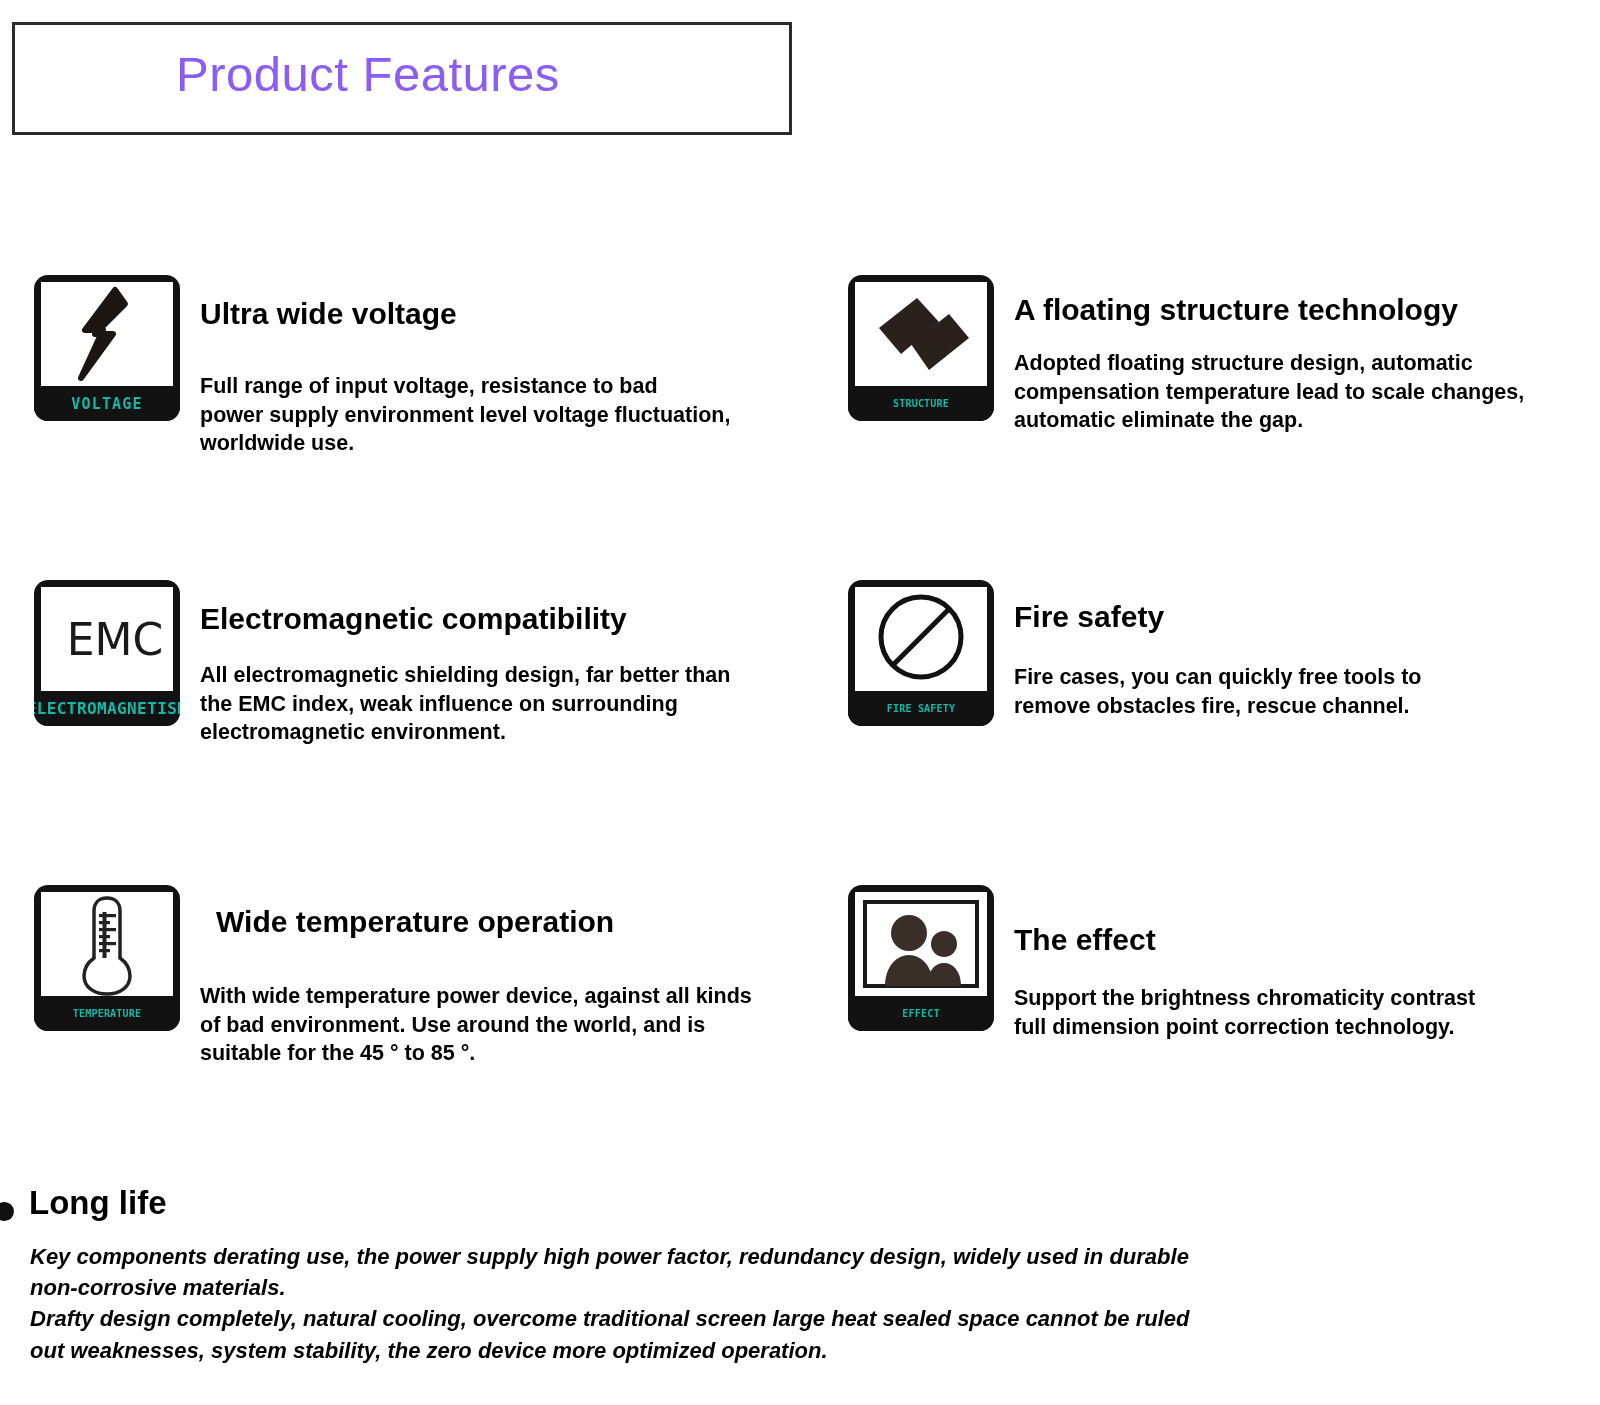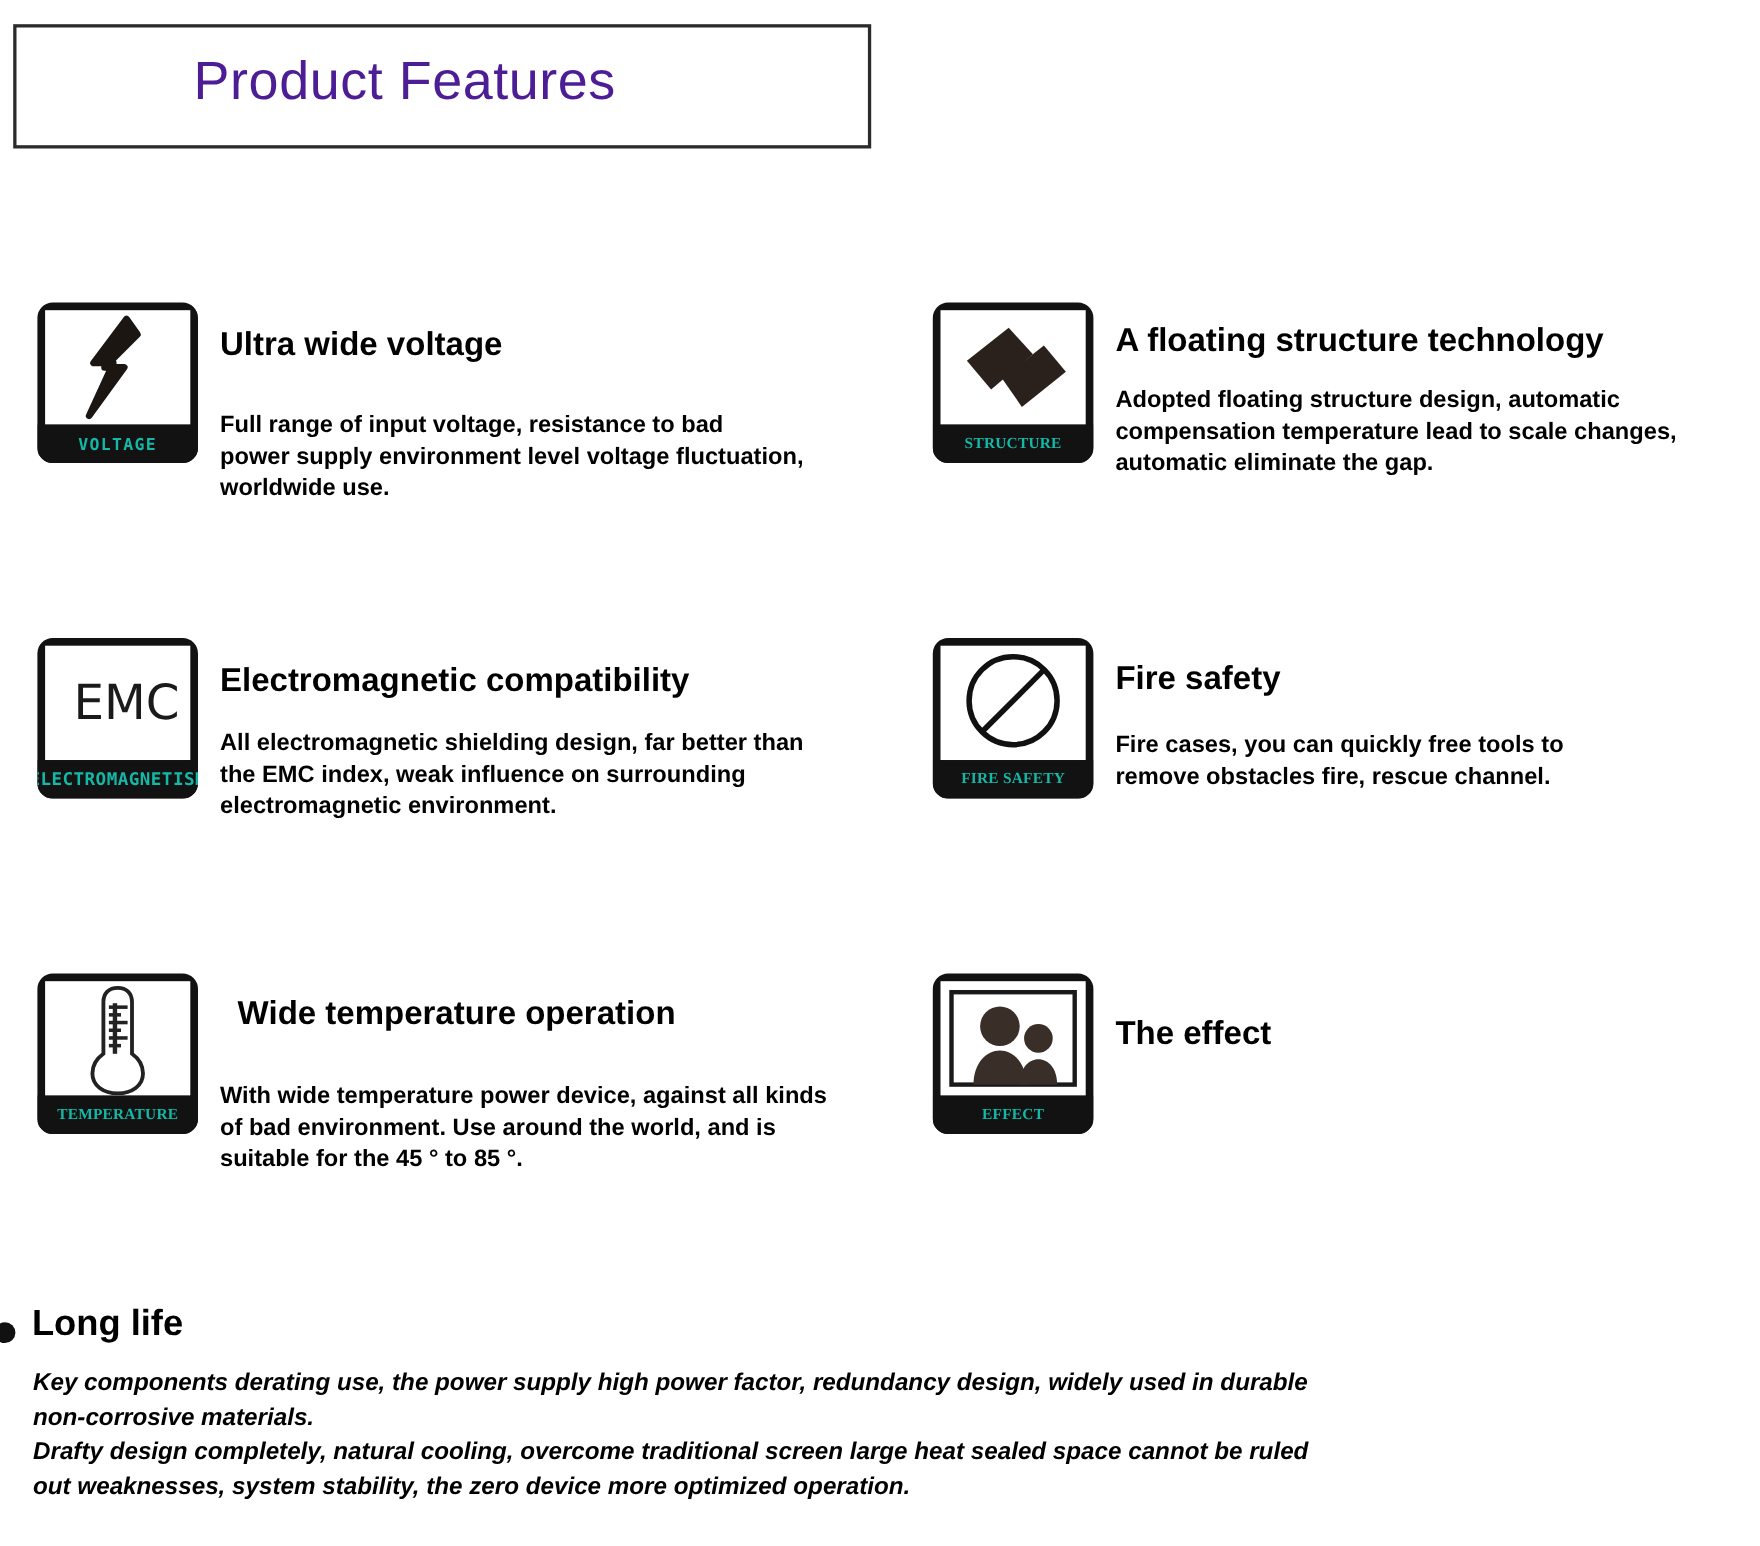--- a/index.html
+++ b/index.html
@@ -27,21 +27,21 @@
     background: #ffffff;
     box-sizing: border-box;
   }
   .title-text {
     position: absolute;
     left: 176px;
     top: 46px;
     font-size: 49px;
     font-weight: 400;
     letter-spacing: 0.5px;
-    color: #4c1d95;
+    color: #8b5cf6;
     white-space: nowrap;
   }
 
   
   .features {
     position: absolute;
     left: 0;
     top: 275px;
     width: 1600px;
   }
@@ -89,21 +89,21 @@
     color: #14b8a6;
     font-size: 15px;
     font-weight: 700;
     letter-spacing: 1.2px;
     display: flex;
     align-items: center;
     justify-content: center;
     white-space: nowrap;
     font-family: "DejaVu Sans Mono", monospace;
   }
-  .icon-caption.tight { font-size: 14px; letter-spacing: 0.2px; font-family: Liberation Serif, serif; }
+  .icon-caption.tight { font-size: 10px; letter-spacing: 0.2px; }
   .icon-caption.emc   { font-size: 16px; letter-spacing: 0.4px; }
 
   
   .emc-letters {
     position: absolute;
     left: 0; top: 0;
     width: 148px; height: 104px;
     display: flex;
     align-items: center;
     justify-content: center;
@@ -310,20 +310,22 @@
             <circle cx="54" cy="41" r="18" fill="#3a2f28"></circle>
             <path d="M30 94 C30 74 42 63 54 63 C66 63 78 74 78 94 Z" fill="#3a2f28"></path>
             <circle cx="89" cy="52" r="13" fill="#3a2f28"></circle>
             <path d="M72 94 C72 79 80 71 89 71 C98 71 106 79 106 94 Z" fill="#3a2f28"></path>
           </svg>
         </div>
         <div class="icon-caption tight">EFFECT</div>
       </div>
       <div class="feature-body">
         <div class="feature-title">The effect</div>
+        <div class="feature-desc">Support the brightness chromaticity contrast
+full dimension point correction technology.</div>
       </div>
     </div>
 
   </div>
 </div>
 
 <div class="longlife">
   <div class="longlife-bullet"></div>
   <div class="longlife-title">Long life</div>
   <div class="longlife-desc">Key components derating use, the power supply high power factor, redundancy design, widely used in durable

